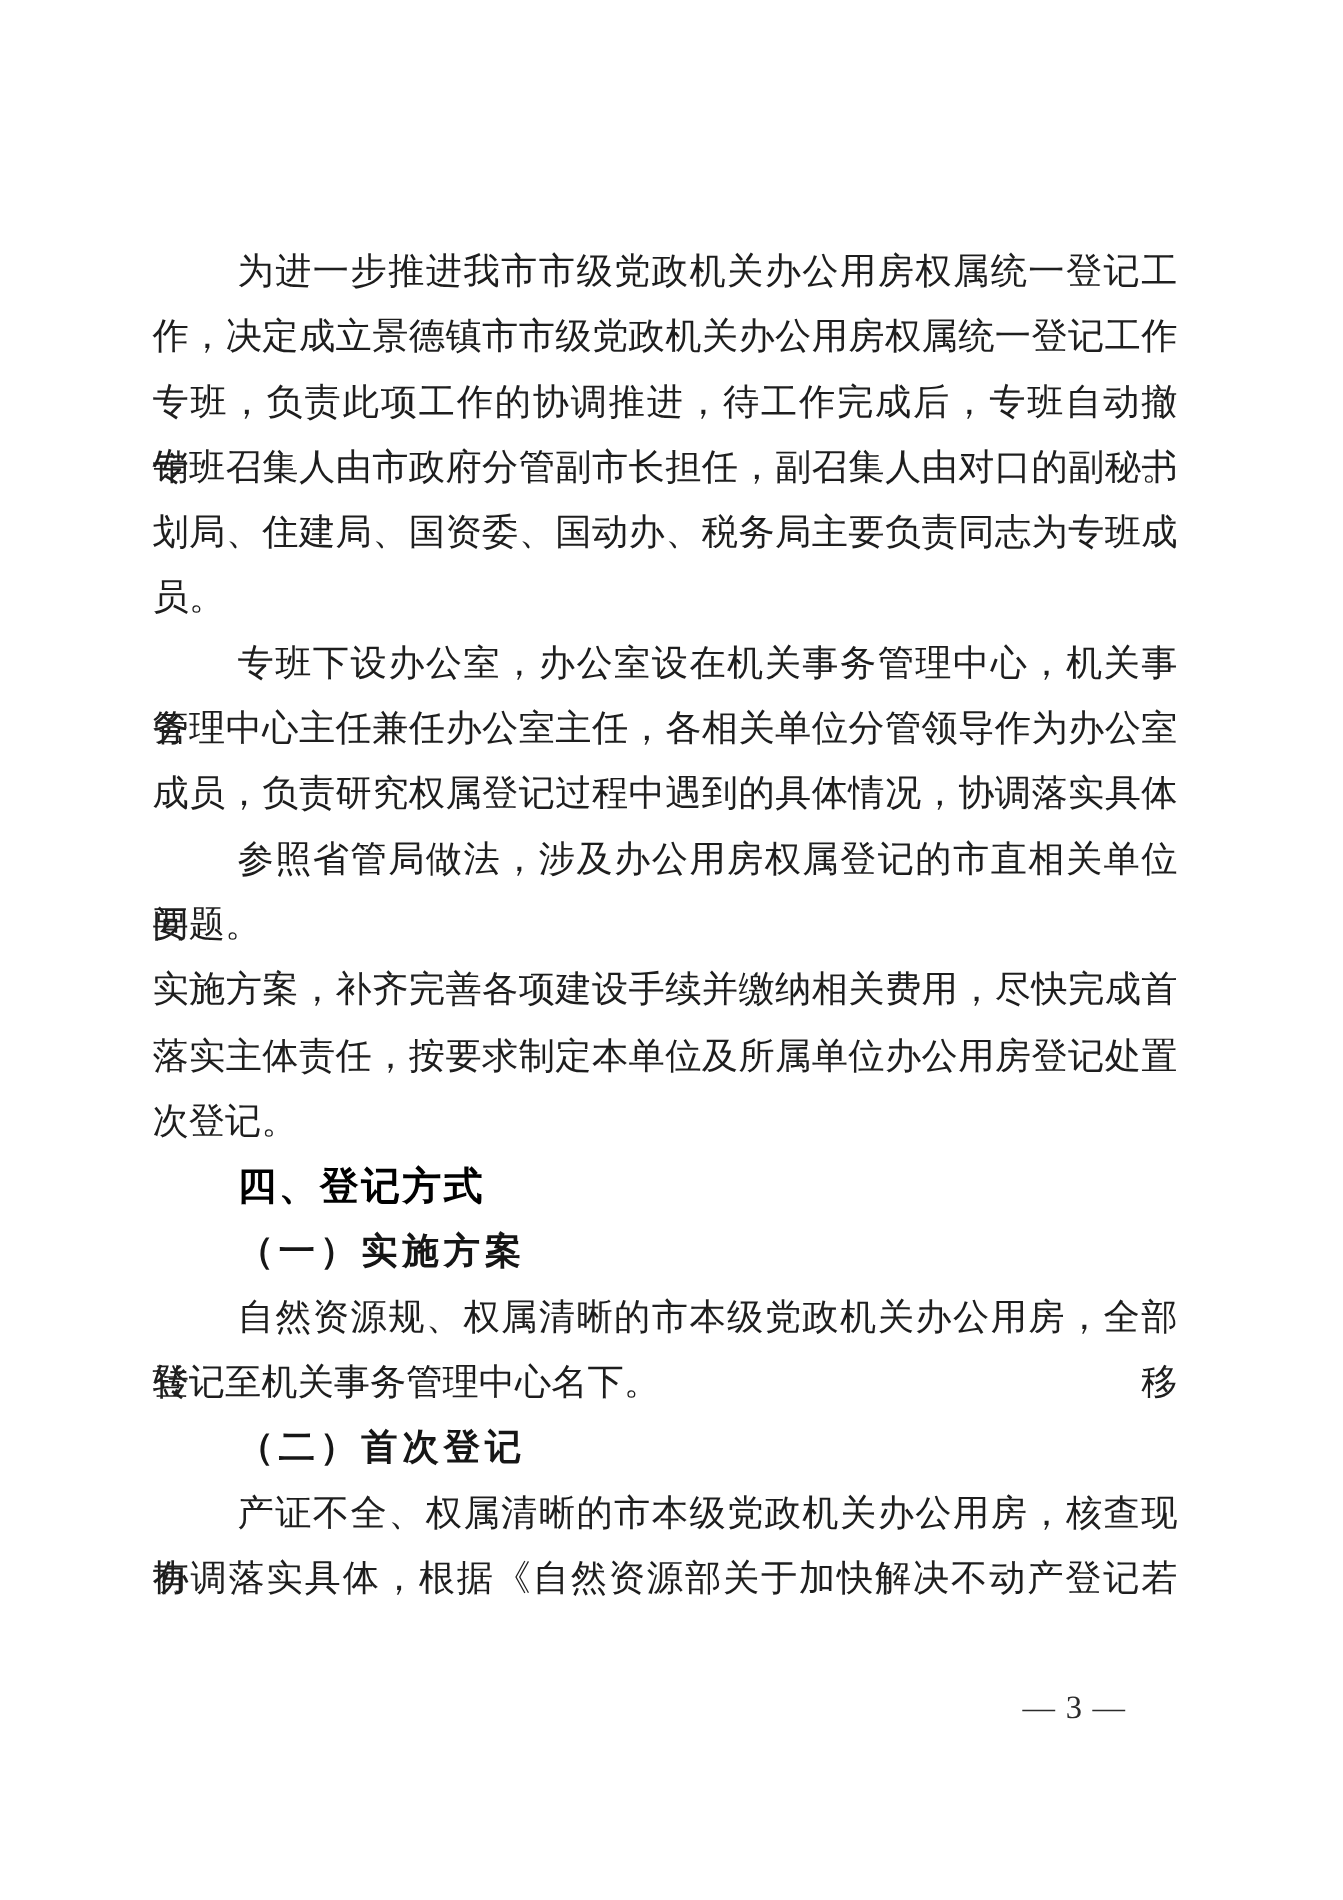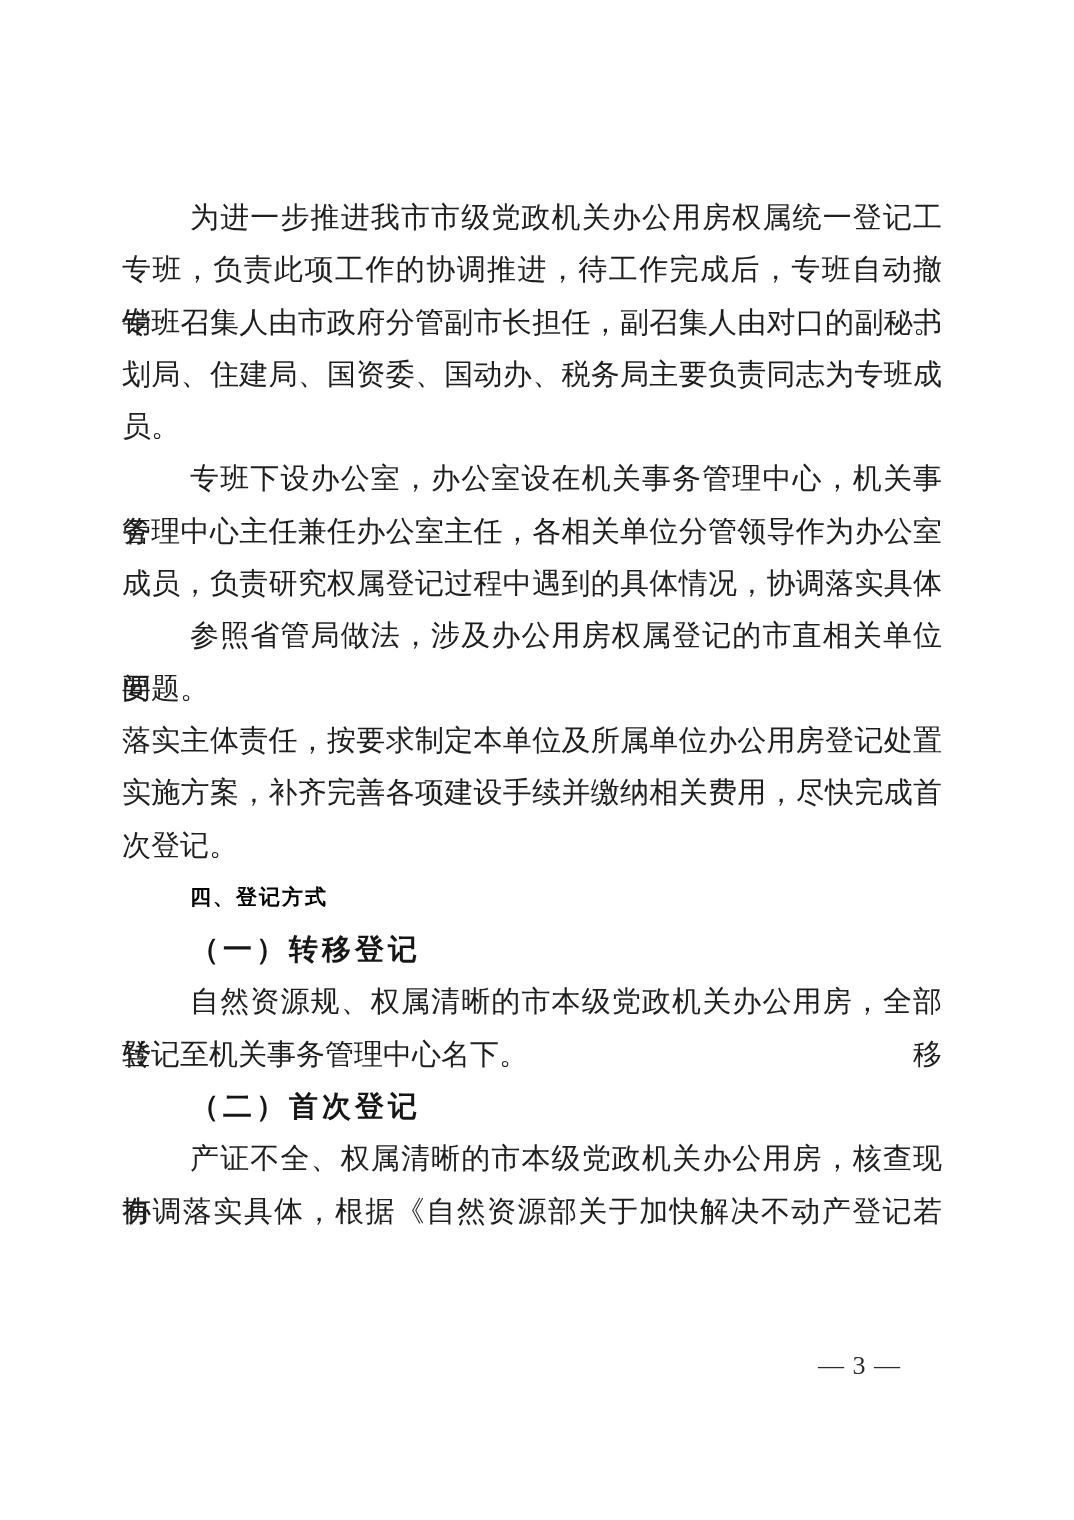--- a/index.html
+++ b/index.html
@@ -34,21 +34,21 @@
     text-align: justify;
     text-align-last: justify;
     text-justify: inter-character;
   }
   .line.indent {
     text-indent: 68px;
   }
   .line.heading {
     font-family: "Liberation Sans", sans-serif;
     font-weight: 700;
-    font-size: 21px;
+    font-size: 31px;
     color: #000000;
     letter-spacing: 2px;
   }
   .line.subheading {
     font-weight: 700;
     font-size: 29px;
     color: #161616;
     letter-spacing: 4px;
   }
   .footer {
@@ -64,34 +64,35 @@
     letter-spacing: 1px;
     white-space: nowrap;
   }
 </style>
 </head>
 <body>
 
 <div class="page">
   <div class="text-block">
       <div class="line body indent fill">为进一步推进我市市级党政机关办公用房权属统一登记工</div>
+      <div class="line body fill">作，决定成立景德镇市市级党政机关办公用房权属统一登记工作</div>
       <div class="line body fill">专班，负责此项工作的协调推进，待工作完成后，专班自动撤销。</div>
       <div class="line body fill">专班召集人由市政府分管副市长担任，副召集人由对口的副秘书</div>
       <div class="line body fill">划局、住建局、国资委、国动办、税务局主要负责同志为专班成</div>
       <div class="line body">员。</div>
       <div class="line body indent fill">专班下设办公室，办公室设在机关事务管理中心，机关事务</div>
       <div class="line body fill">管理中心主任兼任办公室主任，各相关单位分管领导作为办公室</div>
       <div class="line body fill">成员，负责研究权属登记过程中遇到的具体情况，协调落实具体</div>
       <div class="line body indent fill">参照省管局做法，涉及办公用房权属登记的市直相关单位要</div>
       <div class="line body">问题。</div>
+      <div class="line body fill">实施方案，补齐完善各项建设手续并缴纳相关费用，尽快完成首</div>
       <div class="line body fill">落实主体责任，按要求制定本单位及所属单位办公用房登记处置</div>
-      <div class="line body fill">实施方案，补齐完善各项建设手续并缴纳相关费用，尽快完成首</div>
       <div class="line body">次登记。</div>
       <div class="line heading indent">四、登记方式</div>
-      <div class="line subheading indent">（一）转移登记</div>
+      <div class="line subheading indent">（一）实施方案</div>
       <div class="line body indent fill">自然资源规、权属清晰的市本级党政机关办公用房，全部转移</div>
       <div class="line body">登记至机关事务管理中心名下。</div>
       <div class="line subheading indent">（二）首次登记</div>
       <div class="line body indent fill">产证不全、权属清晰的市本级党政机关办公用房，核查现有</div>
       <div class="line body fill">协调落实具体，根据《自然资源部关于加快解决不动产登记若</div>
     </div>
   <div class="footer">— 3 —</div>
 </div>
 
 </body></html>

